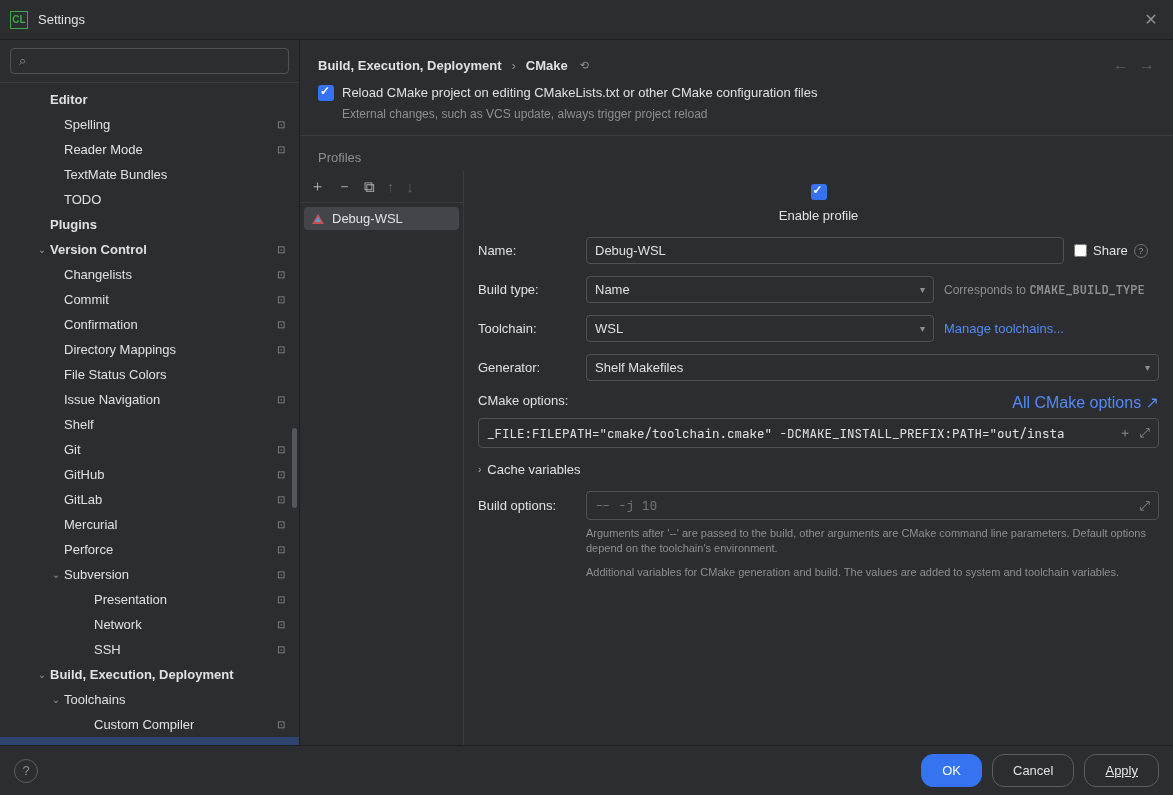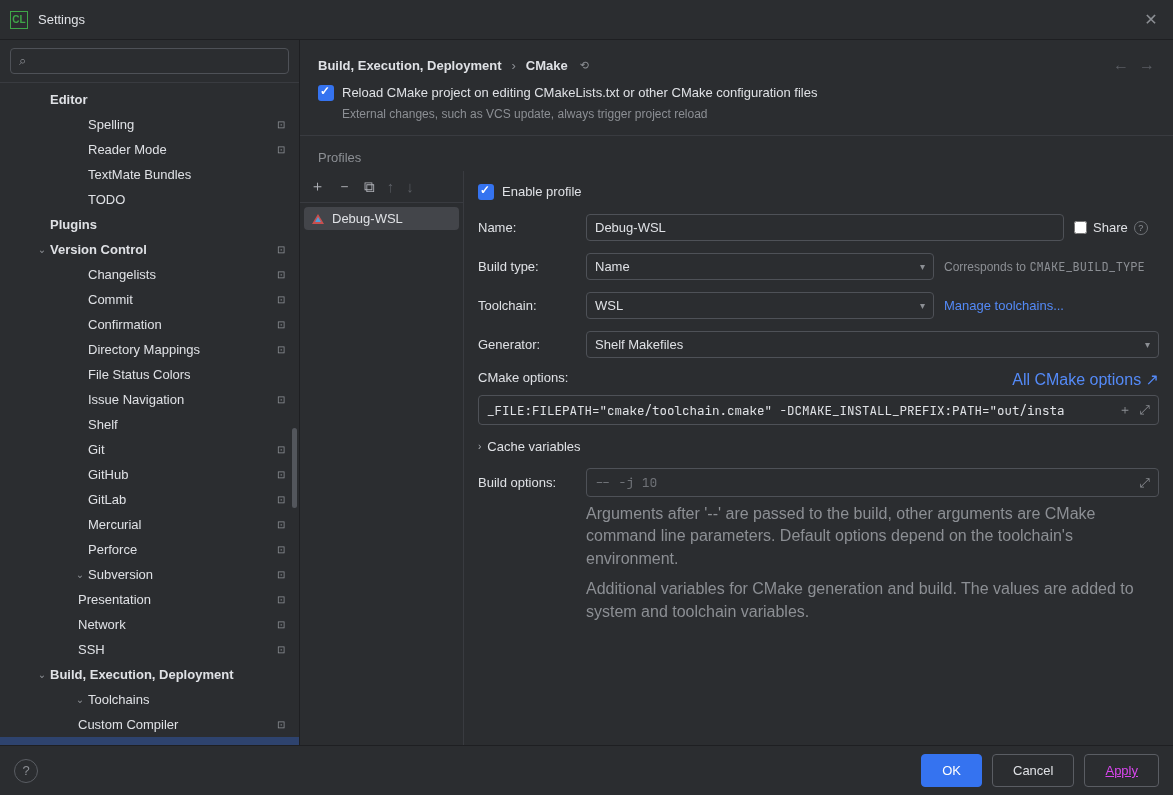--- a/index.html
+++ b/index.html
@@ -97,22 +97,22 @@
   display: inline-block;
 }
 .tree-item .label { flex: 1; }
 .tree-item .modified-dot {
   width: 16px;
   color: #8c8f94;
   font-size: 10px;
 }
 .tree-item.bold .label { font-weight: 600; }
 .indent-2 { padding-left: 34px; }
-.indent-3 { padding-left: 72px; }
-.indent-4 { padding-left: 62px; align-items: center; }
+.indent-3 { padding-left: 48px; }
+.indent-4 { padding-left: 78px; align-items: center; }
 .scrollbar-track {
   position: absolute;
   right: 2px;
   top: 345px;
   width: 5px;
   height: 80px;
   background: #53565c;
   border-radius: 3px;
 }
 .content {
@@ -312,21 +312,21 @@
 .field-with-icon input::placeholder { color: #6f7277; }
 .expand-icn, .trailing-icon { color: #8c8f94; cursor: pointer; font-size: 13px; }
 .cache-row {
   display: flex;
   align-items: center;
   gap: 6px;
   margin: 4px 0 14px;
   cursor: pointer;
 }
 .cache-row .chev { font-size: 10px; color: #aeb0b6; }
-.help-under { color: #8c8f94; font-size: 16px; margin: -6px 0 14px 108px; line-height: 1.4; }
+.help-under { color: #8c8f94; font-size: 11px; margin: -6px 0 14px 108px; line-height: 1.4; }
 .footer {
   height: 50px;
   border-top: 1px solid #1e1f22;
   display: flex;
   align-items: center;
   padding: 0 14px;
   gap: 10px;
 }
 .help-btn {
   width: 24px; height: 24px;
@@ -334,30 +334,30 @@
   border-radius: 50%;
   display: flex;
   align-items: center;
   justify-content: center;
   color: #8c8f94;
   cursor: pointer;
 }
 .footer-spacer { flex: 1; }
 .btn {
   padding: 8px 20px;
-  border-radius: 4px;
+  border-radius: 12px;
   border: 1px solid #5a5d63;
   background: #2b2d30;
   color: #dfe1e5;
   cursor: pointer;
   font-size: 13px;
 }
 .btn.primary { background: #3573f0; border-color: #3573f0; color: white; }
-.btn.disabled { color: #d946ef; cursor: default; text-decoration: underline; }
-.code-token { font-family: "JetBrains Mono", Menlo, Consolas, monospace; }
+.btn.disabled { color: #e5e5e5; cursor: default; text-decoration: underline; }
+.code-token { font-family: "JetBrains Mono", Menlo, Consolas, monospace; font-weight: bold; }
 .share-wrap { display:flex; align-items:center; gap:6px; flex-shrink:0; }
 .share-help {
   width: 14px; height: 14px;
   border: 1px solid #6f7277;
   border-radius: 50%;
   display: inline-flex;
   align-items: center;
   justify-content: center;
   font-size: 9px;
   color: #8c8f94;
@@ -554,21 +554,21 @@
         </div>
         <div class="profile-list">
           <div class="profile-entry">
             <span class="cmake-triangle"></span>
             <span>Debug-WSL</span>
           </div>
         </div>
       </div>
 
       <div class="profile-form">
-        <div class="checkbox-row" style="margin-bottom:14px;">
+        <div class="checkbox-row" style="margin-bottom:14px;flex-direction:column;">
           <input type="checkbox" checked="" style="">
           <span>Enable profile</span>
         </div>
 
         <div class="form-row">
           <span class="form-label">Name:</span>
           <input class="text-input" style="max-width: 478px;" value="Debug-WSL">
           <div class="share-wrap">
             <input type="checkbox" class="unchecked" style="">
             <span>Share</span>

